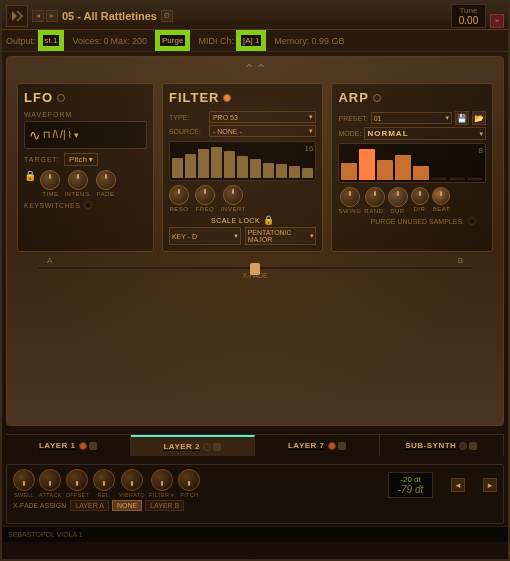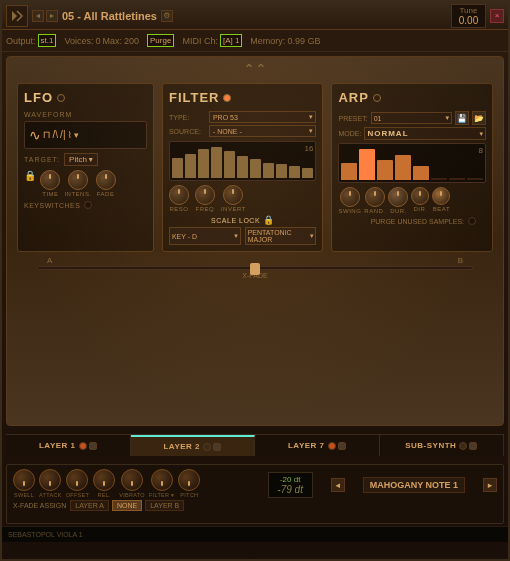--- a/index.html
+++ b/index.html
@@ -63,21 +63,21 @@
       border: 1px solid #5a3a1a;
       display: flex;
       align-items: center;
       justify-content: center;
       color: #8a6a3a;
       font-size: 8px;
       cursor: pointer;
     }
     .top-bar-right {
       display: flex;
-      align-items: center;
+      align-items: flex-end;
       gap: 4px;
     }
     .tune-box {
       background: #1a1008;
       border: 1px solid #4a3020;
       padding: 1px 4px;
       color: #d4a060;
       font-size: 9px;
       text-align: center;
       min-width: 35px;
@@ -115,21 +115,21 @@
       font-size: 9px;
       color: #8a6a3a;
     }
     .second-bar-item {
       display: flex;
       align-items: center;
       gap: 2px;
     }
     .second-bar-select {
       background: #1a1008;
-      border: 1px solid #84cc16;
+      border: 5px solid #84cc16;
       color: #d4a060;
       font-size: 8px;
       padding: 1px 2px;
     }
 
     
     .main-panel {
       background: linear-gradient(180deg, #4a3520 0%, #3a2510 50%, #4a3520 100%);
       margin: 4px;
       border: 1px solid #5a3a1a;
@@ -478,20 +478,21 @@
       font-size: 7px;
     }
 
     
     .layer-tabs {
       display: flex;
       height: 22px;
       background: #1a1008;
       border-top: 1px solid #3a2a1a;
       margin: 8px 4px;
+      text-decoration: underline;
     }
     .layer-tab {
       flex: 1;
       display: flex;
       align-items: center;
       justify-content: center;
       gap: 3px;
       border-right: 1px solid #3a2a1a;
       cursor: pointer;
       position: relative;
@@ -950,21 +951,20 @@
         <div class="bottom-knob"></div>
         <span class="bottom-knob-label">PITCH</span>
       </div>
 
       <div style="flex:1; display:flex; align-items:center; justify-content:flex-end; gap:18px;">
         <div class="db-display">
           <div class="db-value">-20 dt</div>
           <div class="db-value2">-79 dt</div>
         </div>
         <div class="nav-button">◂</div>
-        <span class="patch-name">MAHOGANY NOTE 1</span>
         <div class="nav-button">▸</div>
       </div>
     </div>
 
     <div style="display:flex; align-items:center; gap:4px; margin-top:2px;">
       <span class="assign-label">X-FADE ASSIGN</span>
       <div class="layer-selectors">
         <div class="layer-sel-btn">LAYER A</div>
         <div class="layer-sel-btn active">NONE</div>
         <div class="layer-sel-btn">LAYER B</div>

